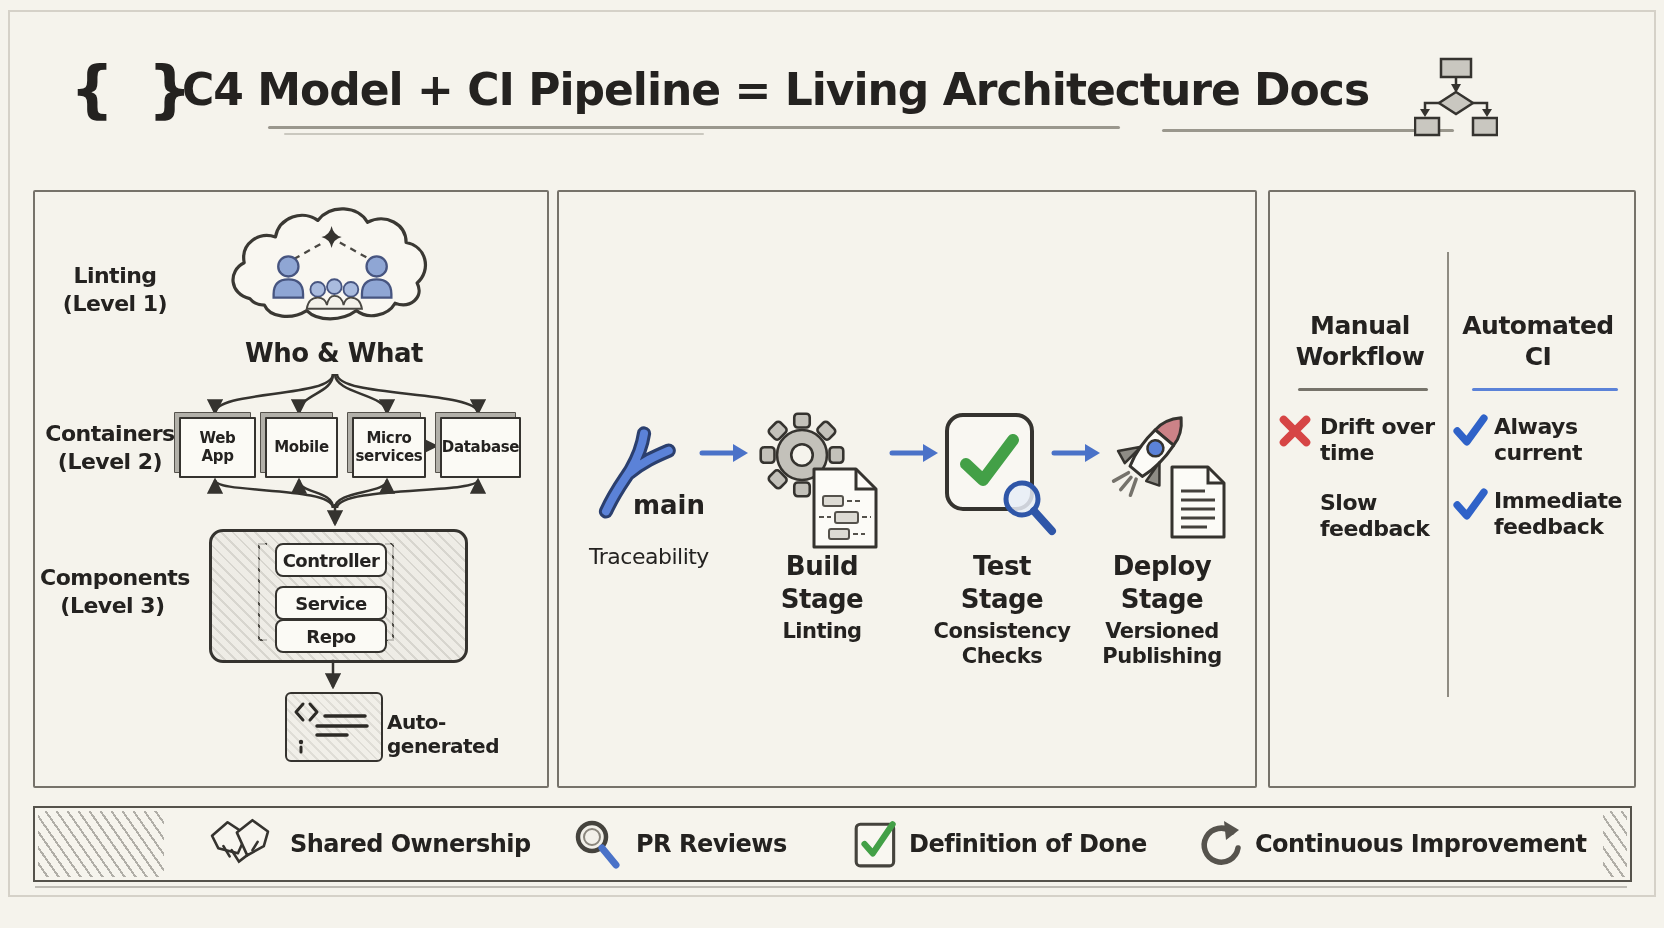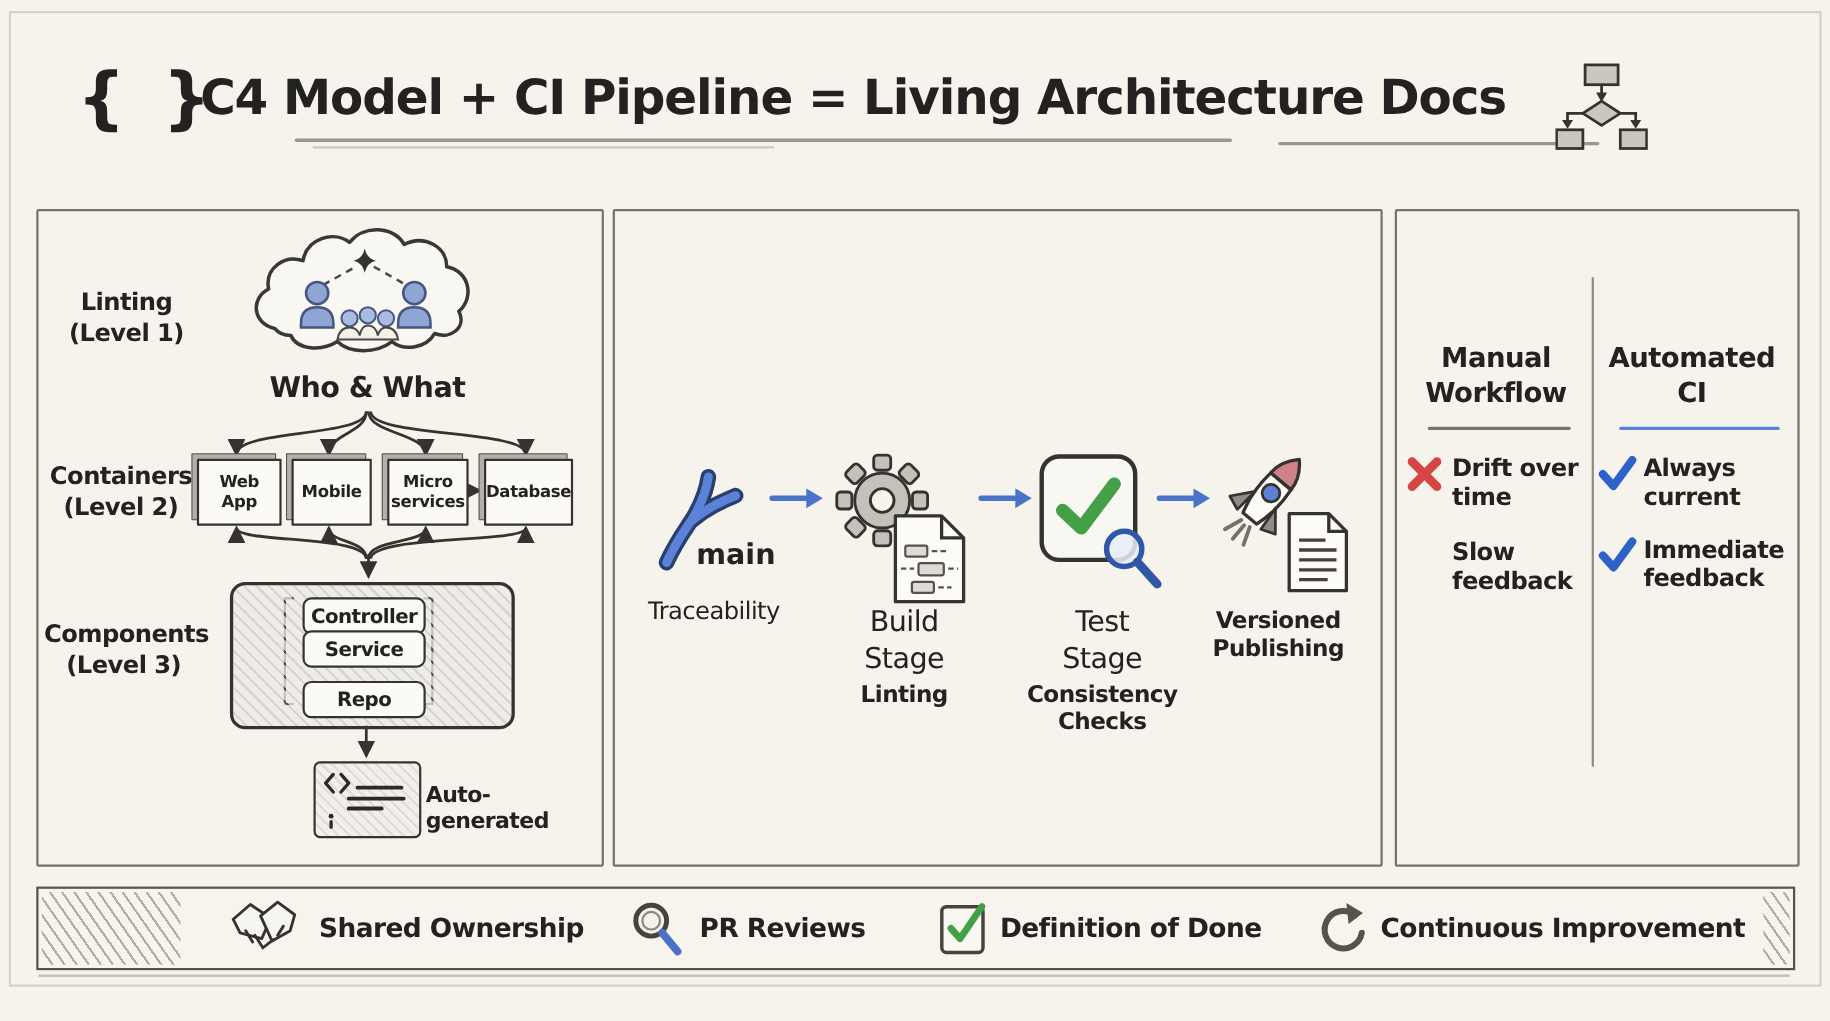--- a/index.html
+++ b/index.html
@@ -35,21 +35,21 @@
     font-size:18px;font-weight:bold;letter-spacing:-.5px;}
   .code-chip{left:250px;top:500px;width:94px;height:66px;border:2.5px solid #35332f;border-radius:6px;
     background:repeating-linear-gradient(45deg, rgba(110,108,102,.16) 0 2px, rgba(240,238,232,.8) 2px 7px);}
   .auto-note{left:352px;top:518px;width:160px;font-size:20px;font-weight:bold;letter-spacing:-.5px;}
 
   
   .main-label{left:62px;top:298px;width:96px;text-align:center;font-size:26px;font-weight:bold;}
   .trace-label{left:5px;top:352px;width:170px;text-align:center;font-size:22px;font-weight:normal;letter-spacing:-.5px;}
   .stage{position:absolute;width:150px;text-align:center;top:210px;}
   .stage-iconbox{position:relative;height:146px;}
-  .stage-title{margin:2px auto 0;width:110px;font-size:26px;font-weight:normal;line-height:1.25;letter-spacing:-.5px;}
+  .stage-title{margin:2px auto 0;width:110px;font-size:26px;font-weight:bold;line-height:1.25;letter-spacing:-.5px;}
   .stage-sub{margin:4px auto 0;width:142px;font-size:21px;font-weight:bold;line-height:1.2;letter-spacing:-.5px;}
   .flow-arrow{top:248px;}
 
   
   .cmp-header{font-size:25px;font-weight:bold;text-align:center;line-height:1.25;letter-spacing:-.5px;}
   .cmp-underline{height:3px;border-radius:3px;}
   .cmp-divider{left:177px;top:60px;width:2px;height:445px;background:#8f8b82;}
   .cmp-text{font-size:22px;font-weight:bold;line-height:1.2;letter-spacing:-.5px;}
 
   
@@ -151,21 +151,21 @@
         <span>Micro services</span>
       </div>
     <div class="abs cbox" style="left:405px;top:225px;width:77px;height:57px;">
         <span>Database</span>
       </div>
 
     <div class="abs group-box">
       <div class="comp-box" style="top:11px;">
           <span>Controller</span>
         </div>
-      <div class="comp-box" style="top:41px;">
+      <div class="comp-box" style="top:54px;">
           <span>Service</span>
         </div>
       <div class="comp-box" style="top:87px;">
           <span>Repo</span>
         </div>
     </div>
 
     <div class="abs code-chip">
       <svg width="90" height="62" viewBox="0 0 90 62">
         <path d="M16,10 L9,18 L16,26 M23,10 L30,18 L23,26" stroke="#2c2a26" stroke-width="3" fill="none" stroke-linecap="round" stroke-linejoin="round"></path>
@@ -258,20 +258,21 @@
             <path d="M42,50 L57,68 L44,73 Z" fill="#8e8c85" stroke="#35332f" stroke-width="2.5" stroke-linejoin="round"></path>
             <path d="M25,78 L19,94 M30,80 L30,96 M35,78 L41,94" stroke="#75726b" stroke-width="3.5" fill="none" stroke-linecap="round"></path>
           </g>
         </svg>
         <svg class="abs" style="left:82px;top:62px;" width="58" height="76" viewBox="0 0 58 76">
           <path d="M3,3 h36 l16,16 v54 h-52 z" fill="#fcfbf7" stroke="#35332f" stroke-width="3" stroke-linejoin="round"></path>
           <path d="M39,3 v16 h16" fill="none" stroke="#35332f" stroke-width="3"></path>
           <path d="M12,27 h24 M12,36 h34 M12,45 h34 M12,54 h34 M12,63 h26" stroke="#44413c" stroke-width="3"></path>
         </svg>
       </div>
+      <div class="stage-title">Deploy Stage</div>
       <div class="stage-sub">Versioned Publishing</div>
     </div>
   </div>
 
   <div class="abs panel panel-right">
     <div class="abs cmp-divider"></div>
 
     <div class="abs cmp-header" style="left:5px;top:118px;width:170px;">Manual Workflow</div>
     <div class="abs cmp-underline" style="left:28px;top:196px;width:130px;background:#76736a;"></div>
 

